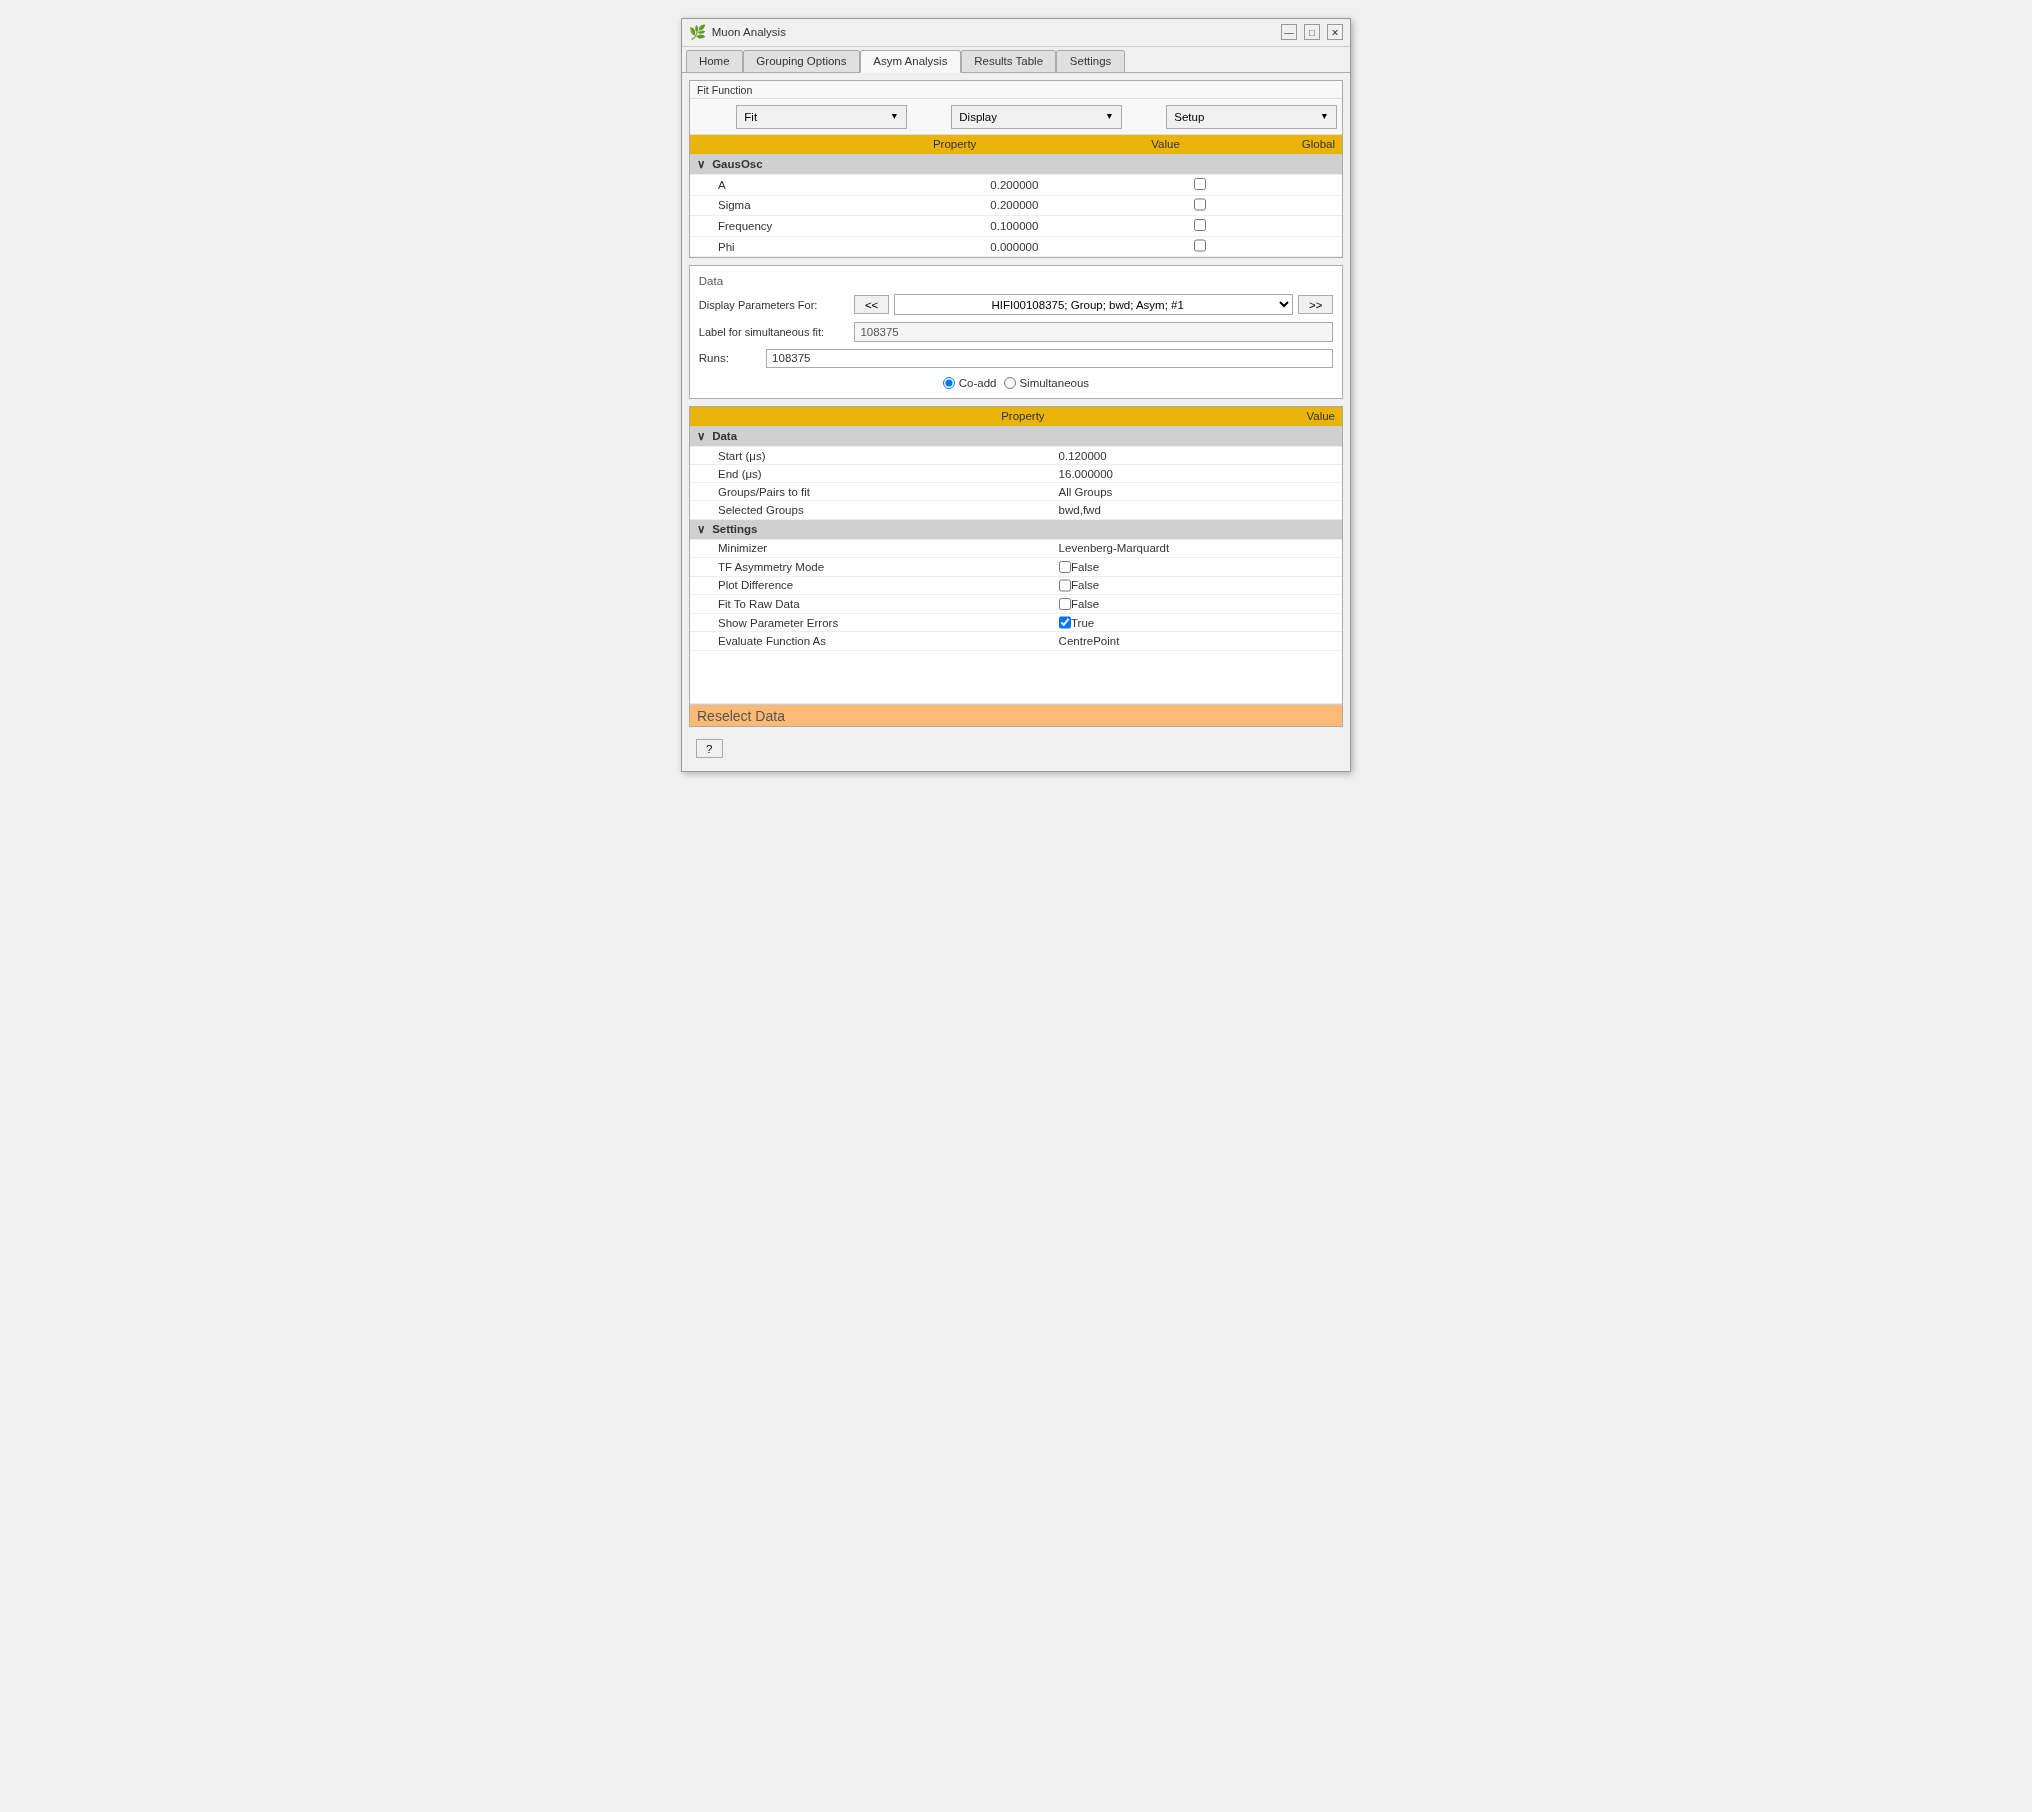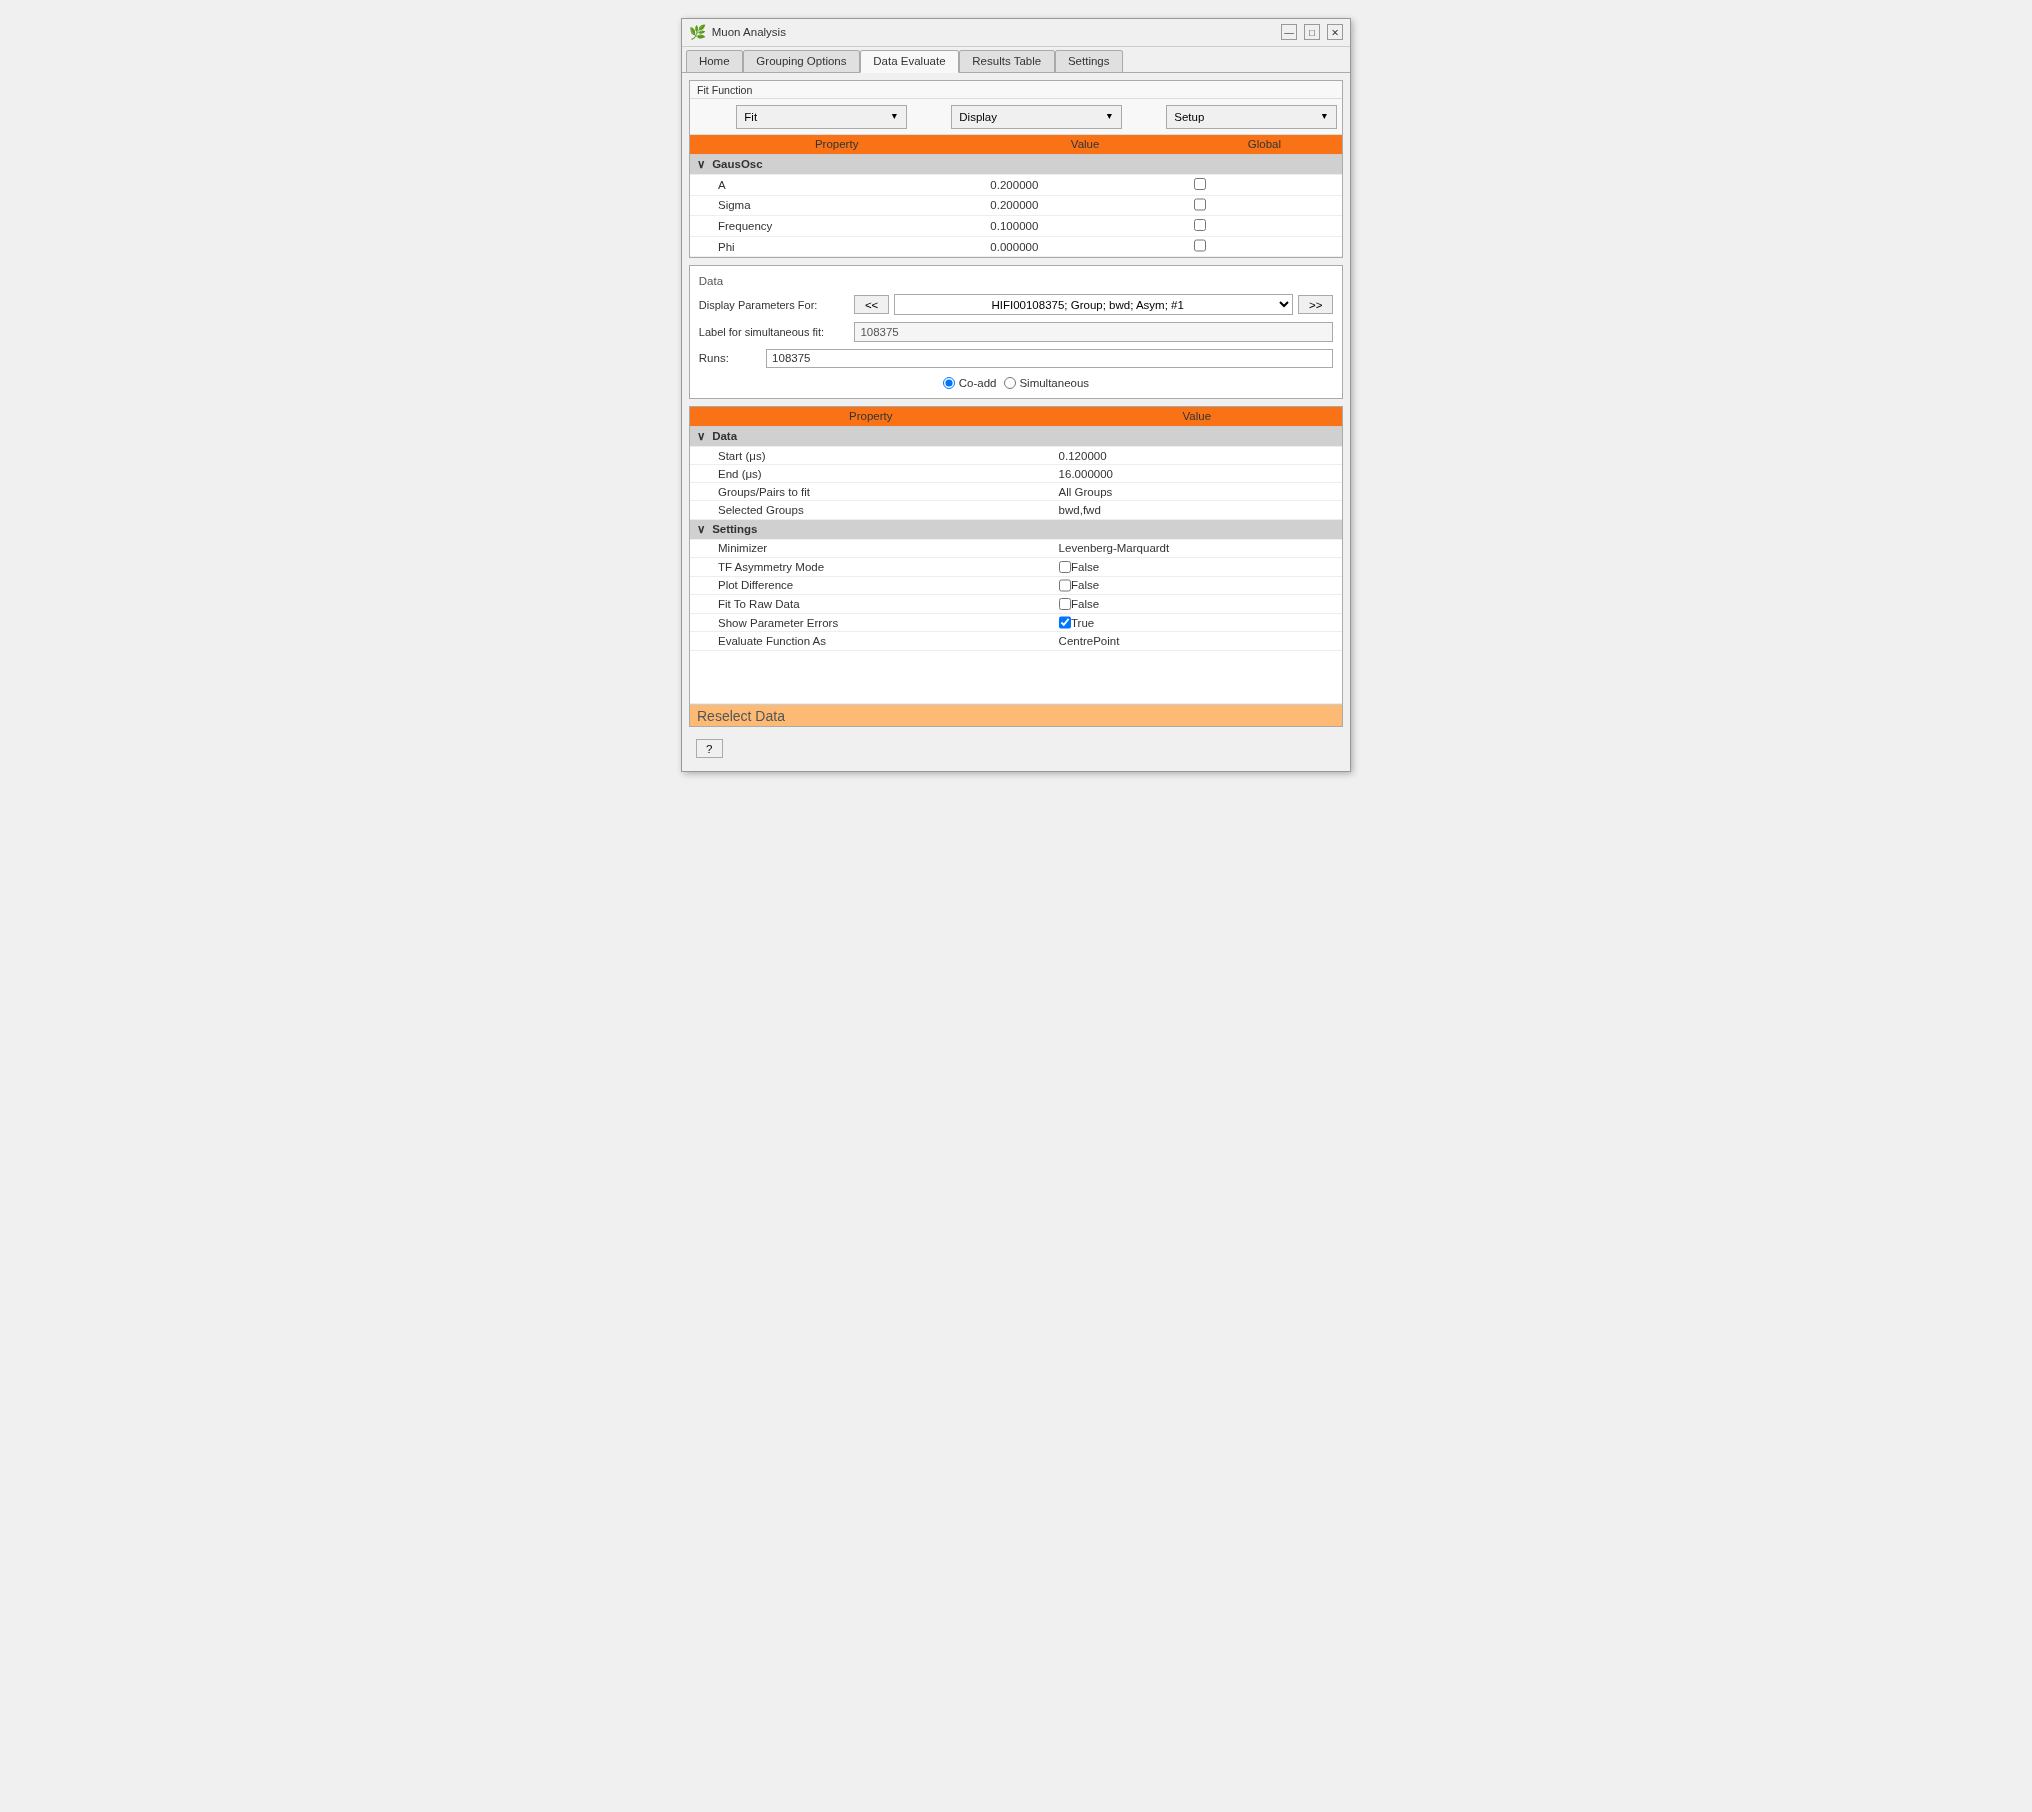--- a/index.html
+++ b/index.html
@@ -116,23 +116,23 @@
       margin-right: 3.5px;
       margin-left: 41px;
     }
     .dropdown-btn:last-child { margin-right: 0; }
     .dropdown-arrow { font-size: 8.8px; }
     table.props {
       width: 100%;
       border-collapse: collapse;
     }
     table.props th {
-      background: #f97316;
+      background: #eab308;
       border-bottom: 0.9px solid #ccc;
-      text-align: center;
+      text-align: right;
       padding: 3.5px 7px;
       font-weight: normal;
       color: #333;
       font-size: 11.5px;
     }
     table.props td {
       padding: 2.6px 7px;
       border-bottom: 0.9px solid #eee;
       font-size: 11.5px;
       color: #333;
@@ -294,21 +294,21 @@
     <div class="title-bar-controls">
       <button class="win-btn">—</button>
       <button class="win-btn">□</button>
       <button class="win-btn">✕</button>
     </div>
   </div>
 
   <div class="tab-bar">
     <div class="tab">Home</div>
     <div class="tab">Grouping Options</div>
-    <div class="tab active">Data Evaluate</div>
+    <div class="tab active">Asym Analysis</div>
     <div class="tab">Results Table</div>
     <div class="tab">Settings</div>
   </div>
 
   <div class="content">
 
     <div class="section-box">
       <div class="section-title">Fit Function</div>
       <div class="toolbar-row">
         <button class="dropdown-btn">

